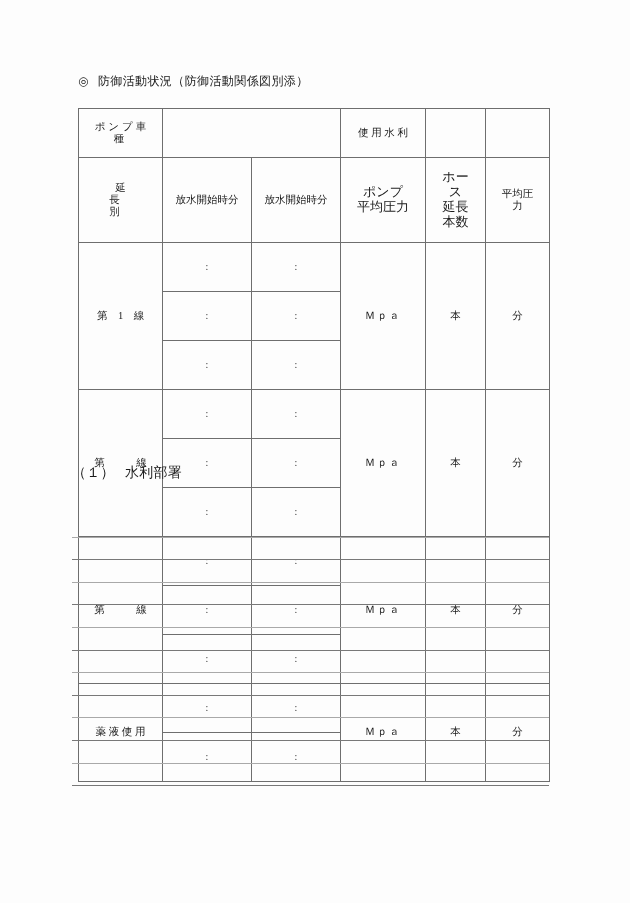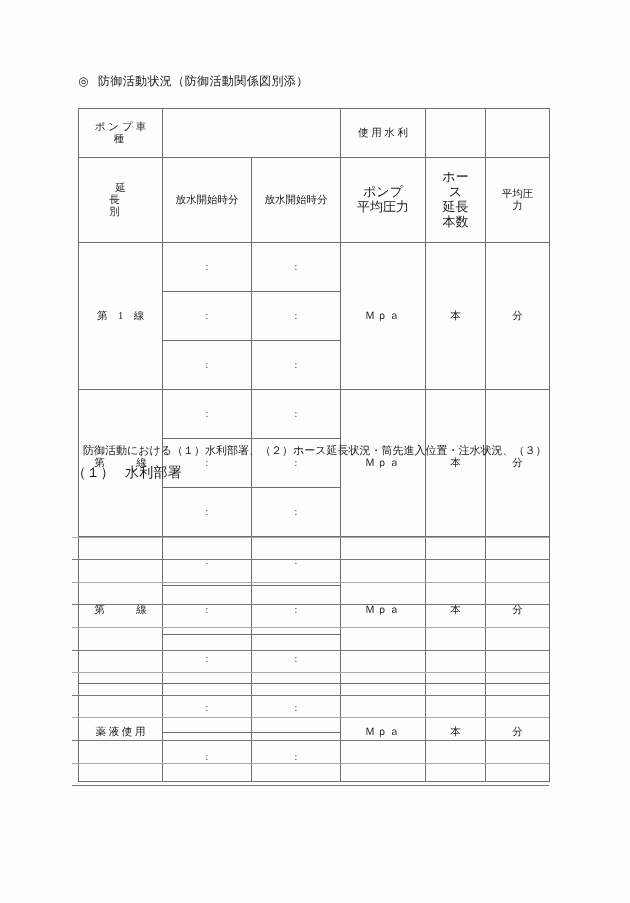--- a/index.html
+++ b/index.html
@@ -225,21 +225,21 @@
           <td class="unit-cell" rowspan="2"><span>分</span></td>
         </tr>
         <tr>
           <td class="colon">:</td>
           <td class="colon">:</td>
         </tr>
       </tbody>
   </table>
 
   <div class="note">
-    <span class="indent">防御活動における（１）水利部署、（２）ホース延長状況・筒先進入位置・注水状況、（３）</span><br>
+    <br>
   </div>
 
   <div class="section-head">
     <span class="num">（１）</span><span>水利部署</span>
   </div>
 
   <div class="rules" id="rule-lines">
       <div class="rule alt"></div>
       <div class="rule"></div>
       <div class="rule alt"></div>

